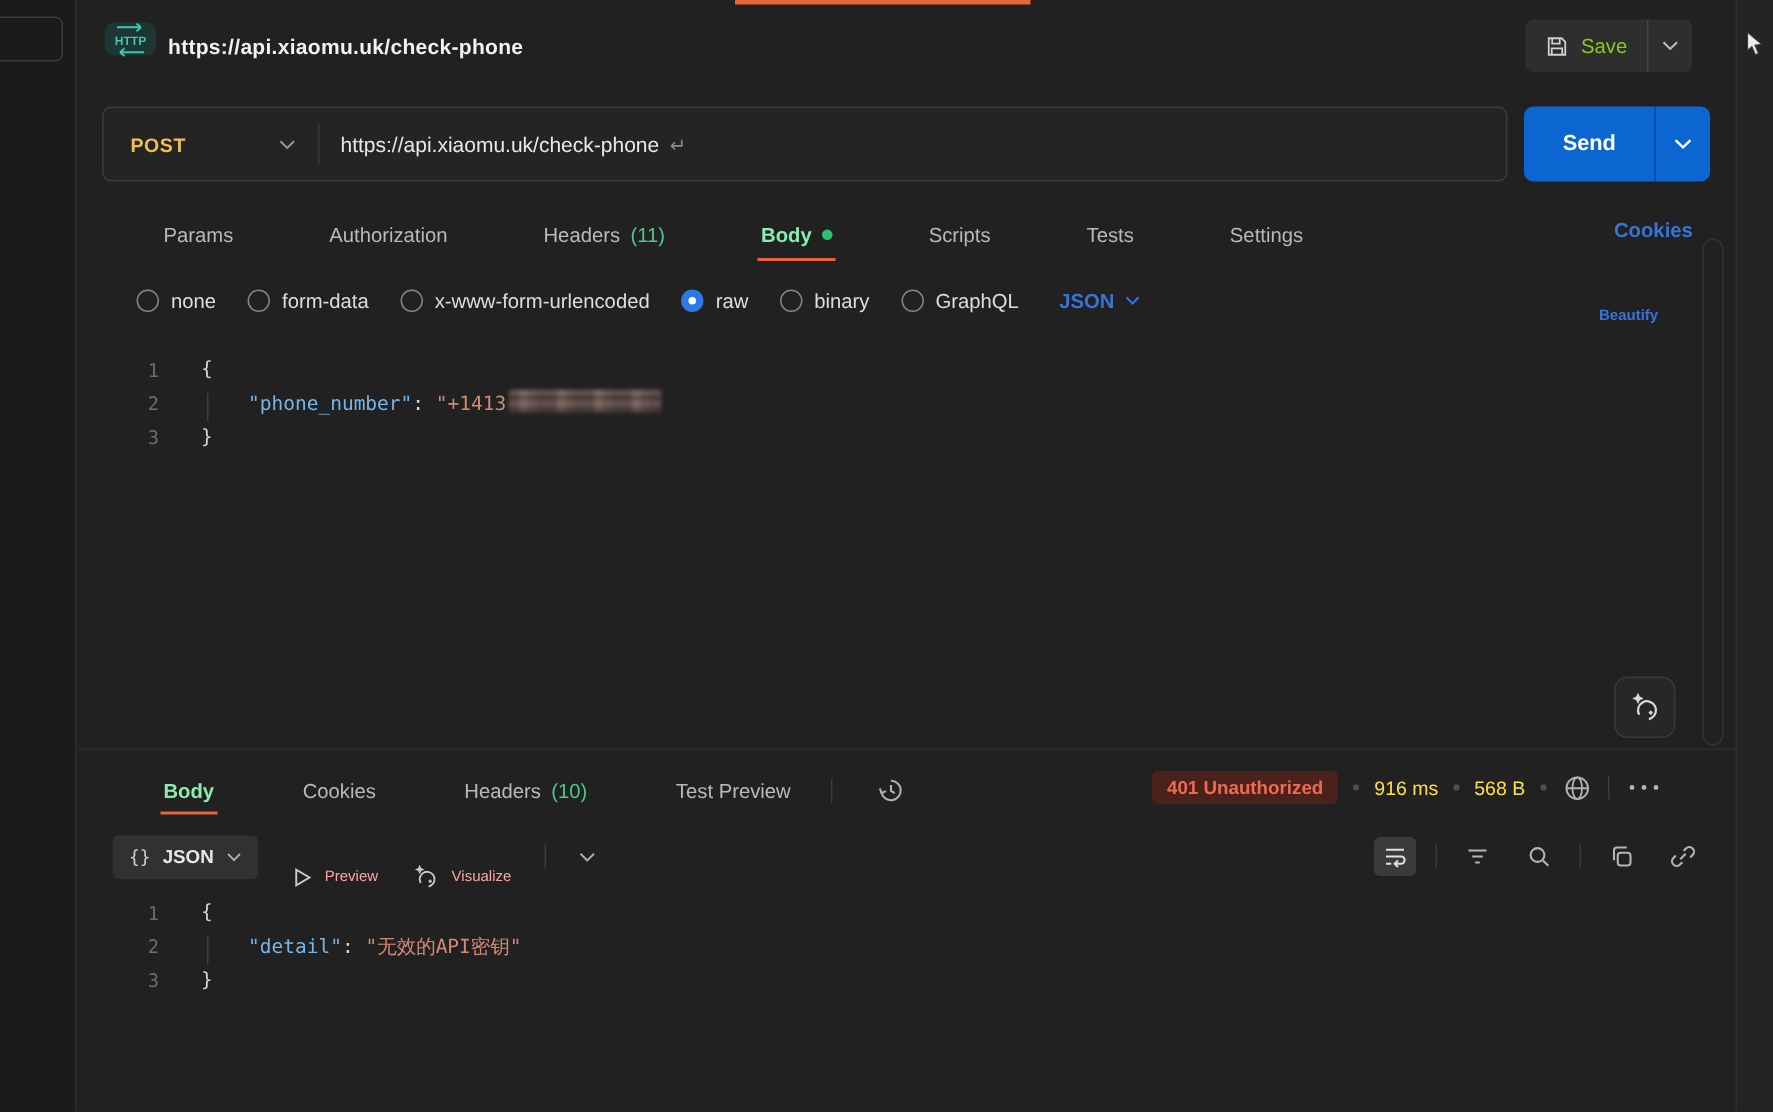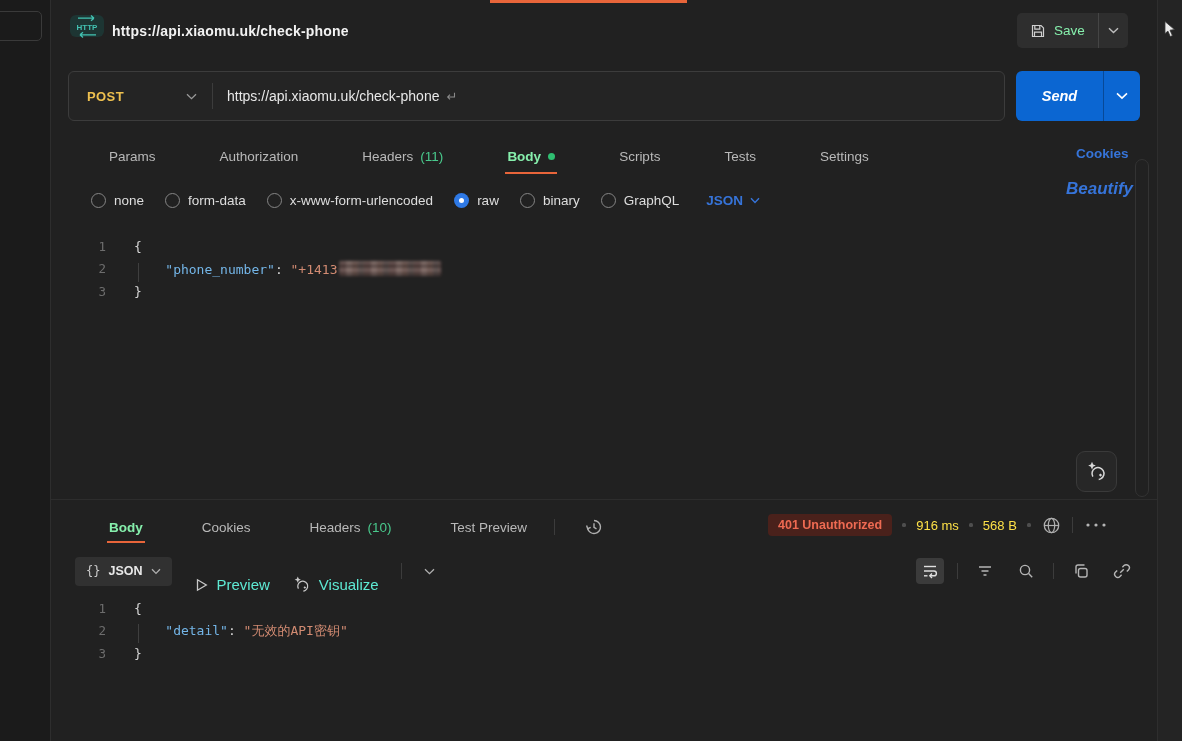--- a/index.html
+++ b/index.html
@@ -14,53 +14,53 @@
   
   .right-rail { position:absolute; left:1157px; top:0; width:25px; height:741px; background:#242424; border-left:1px solid #2e2e2e; }
   .cursor { position:absolute; left:1164px; top:21px; }
 
   .top-indicator { position:absolute; left:490px; top:0; width:197px; height:3px; background:var(--accent-orange,#e8653a); }
 
   
   .http-icon { position:absolute; left:70px; top:15px; width:34px; height:22px; border-radius:6px; background:#1d3533; display:flex; align-items:center; justify-content:center; }
   .req-title { position:absolute; left:112px; top:23px; font-size:14px; font-weight:700; color:#f2f2f2; letter-spacing:.2px; }
   .save-btn { position:absolute; left:1017px; top:13px; height:35px; background:#2e2e2e; border-radius:5px; display:flex; align-items:center; cursor:pointer; }
-  .save-main { display:flex; align-items:center; gap:8px; padding:0 13px; font-size:13.5px; color:#86efac; }
+  .save-main { display:flex; align-items:center; gap:8px; padding:0 13px; font-size:13.5px; color:#84cc16; }
   .save-vdiv { width:1px; height:35px; background:#454545; }
   .save-caret { width:29px; display:flex; align-items:center; justify-content:center; }
 
   
   .url-box { position:absolute; left:68px; top:71px; width:937px; height:50px; border:1px solid #3c3c3c; border-radius:6px; background:#242424; display:flex; align-items:center; }
   .method-sect { width:143px; padding:0 15px 0 18px; display:flex; align-items:center; justify-content:space-between; cursor:pointer; }
   .method-label { color:var(--method-post,#eec04f); font-weight:700; font-size:13px; letter-spacing:.4px; }
   .url-vdiv { width:1px; height:26px; background:#3c3c3c; }
   .url-text { padding-left:14px; font-size:14px; color:#e8e8e8; }
   .enter-glyph { color:#8a8a8a; margin-left:7px; font-size:13px; }
-  .send-btn { position:absolute; left:1016px; top:71px; width:124px; height:50px; background:var(--send-blue,#0b66d2); border-radius:6px; display:flex; color:#fff; cursor:pointer;font-style:italic; }
+  .send-btn { position:absolute; left:1016px; top:71px; width:124px; height:50px; background:var(--send-blue,#0b66d2); border-radius:6px; display:flex; color:#fff; cursor:pointer; }
   .send-main { width:87px; display:flex; align-items:center; justify-content:center; font-weight:700; font-size:14.5px; }
   .send-vdiv { width:1px; background:rgba(0,0,0,.28); }
   .send-caret { flex:1; display:flex; align-items:center; justify-content:center; }
 
   
   .tabs-row { position:absolute; left:77px; top:140px; height:32px; display:flex; gap:32px; align-items:center; }
   .tab { position:relative; font-size:13.5px; color:#b9b9b9; display:flex; align-items:center; gap:7px; cursor:pointer;margin-left:32px; }
   .tab .count { color:var(--count-green,#49c98c); }
   .tab.active { color:#86efac; font-weight:600; }
   .tab.active::after { content:''; position:absolute; left:-2px; right:-2px; bottom:-10px; height:2px; background:var(--accent-orange,#e8653a); }
   .tab .dot { width:7px; height:7px; border-radius:50%; background:var(--dot-green,#2fbf71); }
   .cookies-link { position:absolute; left:1076px; top:146px; font-size:13.5px; font-weight:600; color:var(--link-blue,#3674d9); cursor:pointer; }
 
   
   .radio-row { position:absolute; left:91px; top:189px; height:22px; display:flex; gap:21px; align-items:center; }
   .radio-opt { display:flex; align-items:center; gap:8px; font-size:13.5px; color:#dedede; cursor:pointer; }
   .radio { width:15px; height:15px; border-radius:50%; border:1.5px solid #858585; }
   .radio.on { border:none; background:#2e79e6; position:relative; }
   .radio.on::after { content:''; position:absolute; left:5px; top:5px; width:5px; height:5px; border-radius:50%; background:#fff; }
   .lang-select { display:flex; align-items:center; gap:7px; margin-left:6px; color:var(--link-blue,#3674d9); font-weight:600; font-size:13.5px; cursor:pointer; }
-  .beautify-link { position:absolute; left:1066px; top:179px; font-size:17px; font-weight:600; color:var(--link-blue,#3674d9); cursor:pointer;font-style:italic; }
+  .beautify-link { position:absolute; left:1066px; top:205px; font-size:10px; font-weight:600; color:var(--link-blue,#3674d9); cursor:pointer; }
 
   
   .editor { position:absolute; left:51px; width:1106px; font-family:"DejaVu Sans Mono",monospace; font-size:13px; }
   .editor1 { top:235px; height:262px; }
   .editor2 { top:597px; height:72px; }
   .code-line { display:flex; height:22.5px; align-items:center; }
   .ln { width:83px; text-align:right; padding-right:28px; color:#6d6d6d; font-size:12.5px; }
   .code { position:relative; white-space:pre; color:#d6d6d6; }
   .code span { white-space:pre; }
   .tok-key { color:var(--code-key,#74b6e8); }
@@ -83,21 +83,21 @@
 
   .resp-status { position:absolute; left:768px; top:514px; display:flex; align-items:center; gap:10px; }
   .badge { background:var(--status-error-bg,#4a211b); color:var(--status-error-text,#ee6a52); font-size:12.5px; font-weight:600; padding:4px 10px; border-radius:4px; }
   .dot-sep { width:4px; height:4px; border-radius:1.5px; background:#4e4e4e; }
   .meta { color:#fde047; font-size:13px; }
   .more-btn { display:flex; align-items:center; justify-content:center; width:26px; height:22px; cursor:pointer; }
 
   .resp-toolbar { position:absolute; left:75px; top:556px; height:30px; display:flex; gap:22px; align-items:center; }
   .json-btn { display:flex; align-items:center; gap:8px; background:#313131; border-radius:4px; height:29px; padding:0 11px; color:#e8e8e8; font-size:12.5px; font-weight:600; cursor:pointer; }
   .braces { font-family:"DejaVu Sans Mono",monospace; font-size:12px; font-weight:400; color:#cfcfcf; }
-  .tool-item { display:flex; align-items:center; gap:8px; color:#5eead4; font-size:15px; cursor:pointer;margin-top:27px; }
+  .tool-item { display:flex; align-items:center; gap:8px; color:#fca5a5; font-size:10px; cursor:pointer;margin-top:27px; }
   .resp-tools-right { position:absolute; right:46px; top:558px; display:flex; gap:13px; align-items:center; }
   .icon-btn { width:28px; height:26px; display:flex; align-items:center; justify-content:center; border-radius:4px; cursor:pointer; }
   .icon-btn.active { background:#3b3b3b; }
 
   svg { display:block; }
 </style>
 </head>
 <body>
 
 <div class="screen">

